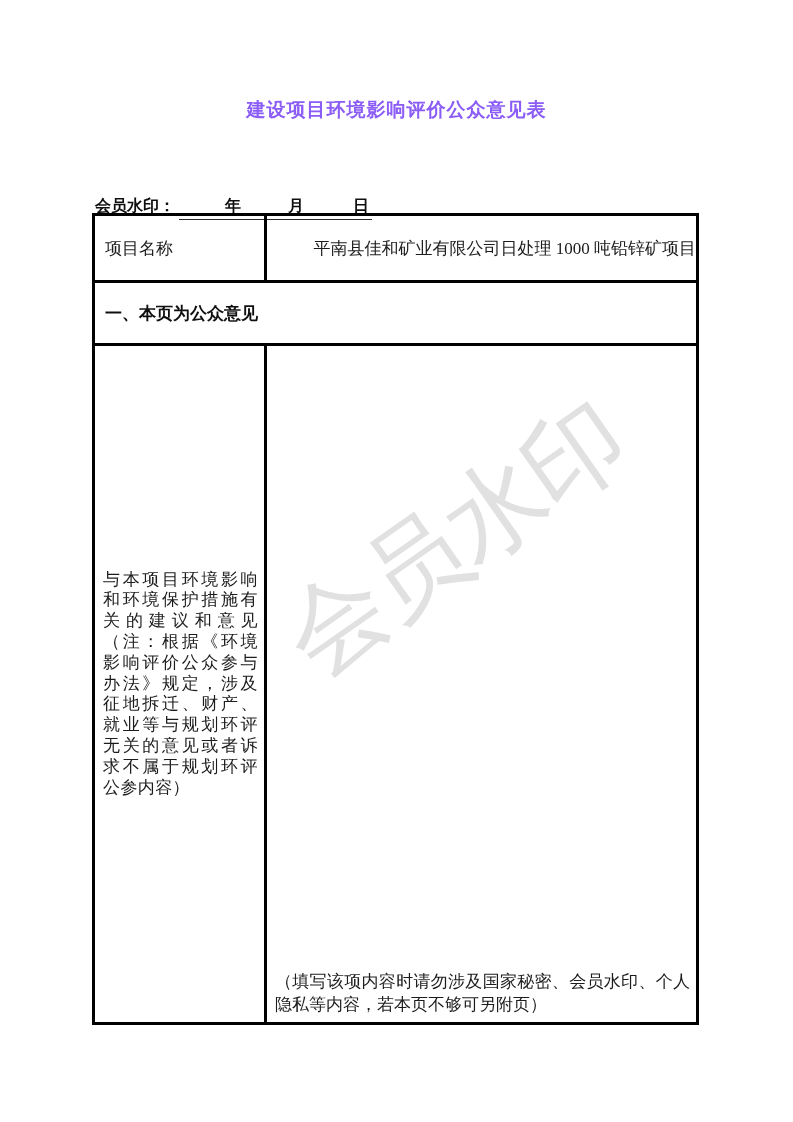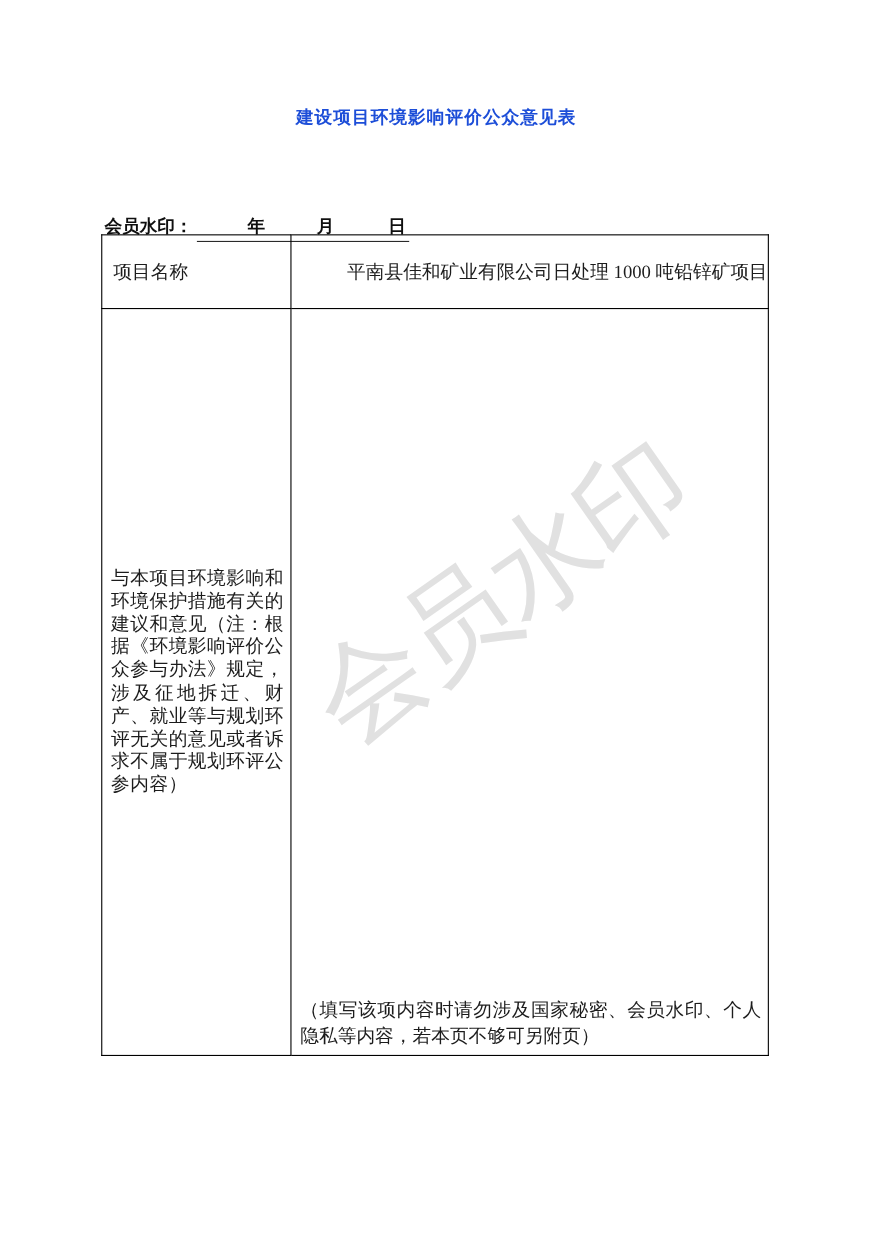--- a/index.html
+++ b/index.html
@@ -31,23 +31,23 @@
   .content { position: relative; z-index: 1; }
 
   .doc-title {
     position: absolute;
     left: 0;
     right: 0;
     top: 97px;
     text-align: center;
     font-family: "Liberation Sans", sans-serif;
     font-weight: bold;
-    font-size: 16px;
+    font-size: 19px;
     letter-spacing: 1px;
-    color: #1d4ed8;
+    color: #8b5cf6;
   }
 
   .dateline {
     position: absolute;
     left: 95px;
     top: 166px;
     font-family: "Liberation Sans", sans-serif;
     font-weight: bold;
     font-size: 16px;
     color: #0f0f0f;
@@ -69,21 +69,21 @@
   table.form-table {
     position: absolute;
     left: 92px;
     top: 213px;
     width: 607px;
     border-collapse: collapse;
     table-layout: fixed;
     font-size: 17px;
   }
   .form-table td {
-    border: 1px solid #000000;
+    border: 3px solid #000000;
     vertical-align: middle;
     background: transparent;
   }
   .col-left  { width: 172px; }
 
   .cell-label { padding-left: 10px; }
 
   .cell-project-value { text-align: right; }
 
   .row-name    td { height: 67px; }
@@ -135,20 +135,23 @@
     <div class="dateline">
       <span class="dl-label">会员水印：</span><span class="dl-blank"><span class="dl-year">年</span><span class="dl-month">月</span><span class="dl-day">日</span></span>
     </div>
 
     <table class="form-table">
       <tbody>
           <tr class="row-name">
         <td class="col-left cell-label">项目名称</td>
         <td class="cell-project-value">平南县佳和矿业有限公司日处理 1000 吨铅锌矿项目</td>
       </tr>
+      <tr class="row-section">
+        <td colspan="2" class="cell-section">一、本页为公众意见</td>
+      </tr>
       <tr class="row-opinion">
         <td class="col-left cell-opinion-label">与本项目环境影响和环境保护措施有关的建议和意见（注：根据《环境影响评价公众参与办法》规定，涉及征地拆迁、财产、就业等与规划环评无关的意见或者诉求不属于规划环评公参内容）</td>
         <td class="cell-opinion-body">
           <div class="opinion-blank-area"></div>
           <div class="opinion-note">（填写该项内容时请勿涉及国家秘密、会员水印、个人隐私等内容，若本页不够可另附页）</div>
         </td>
       </tr>
     </tbody>
       </table>
 

